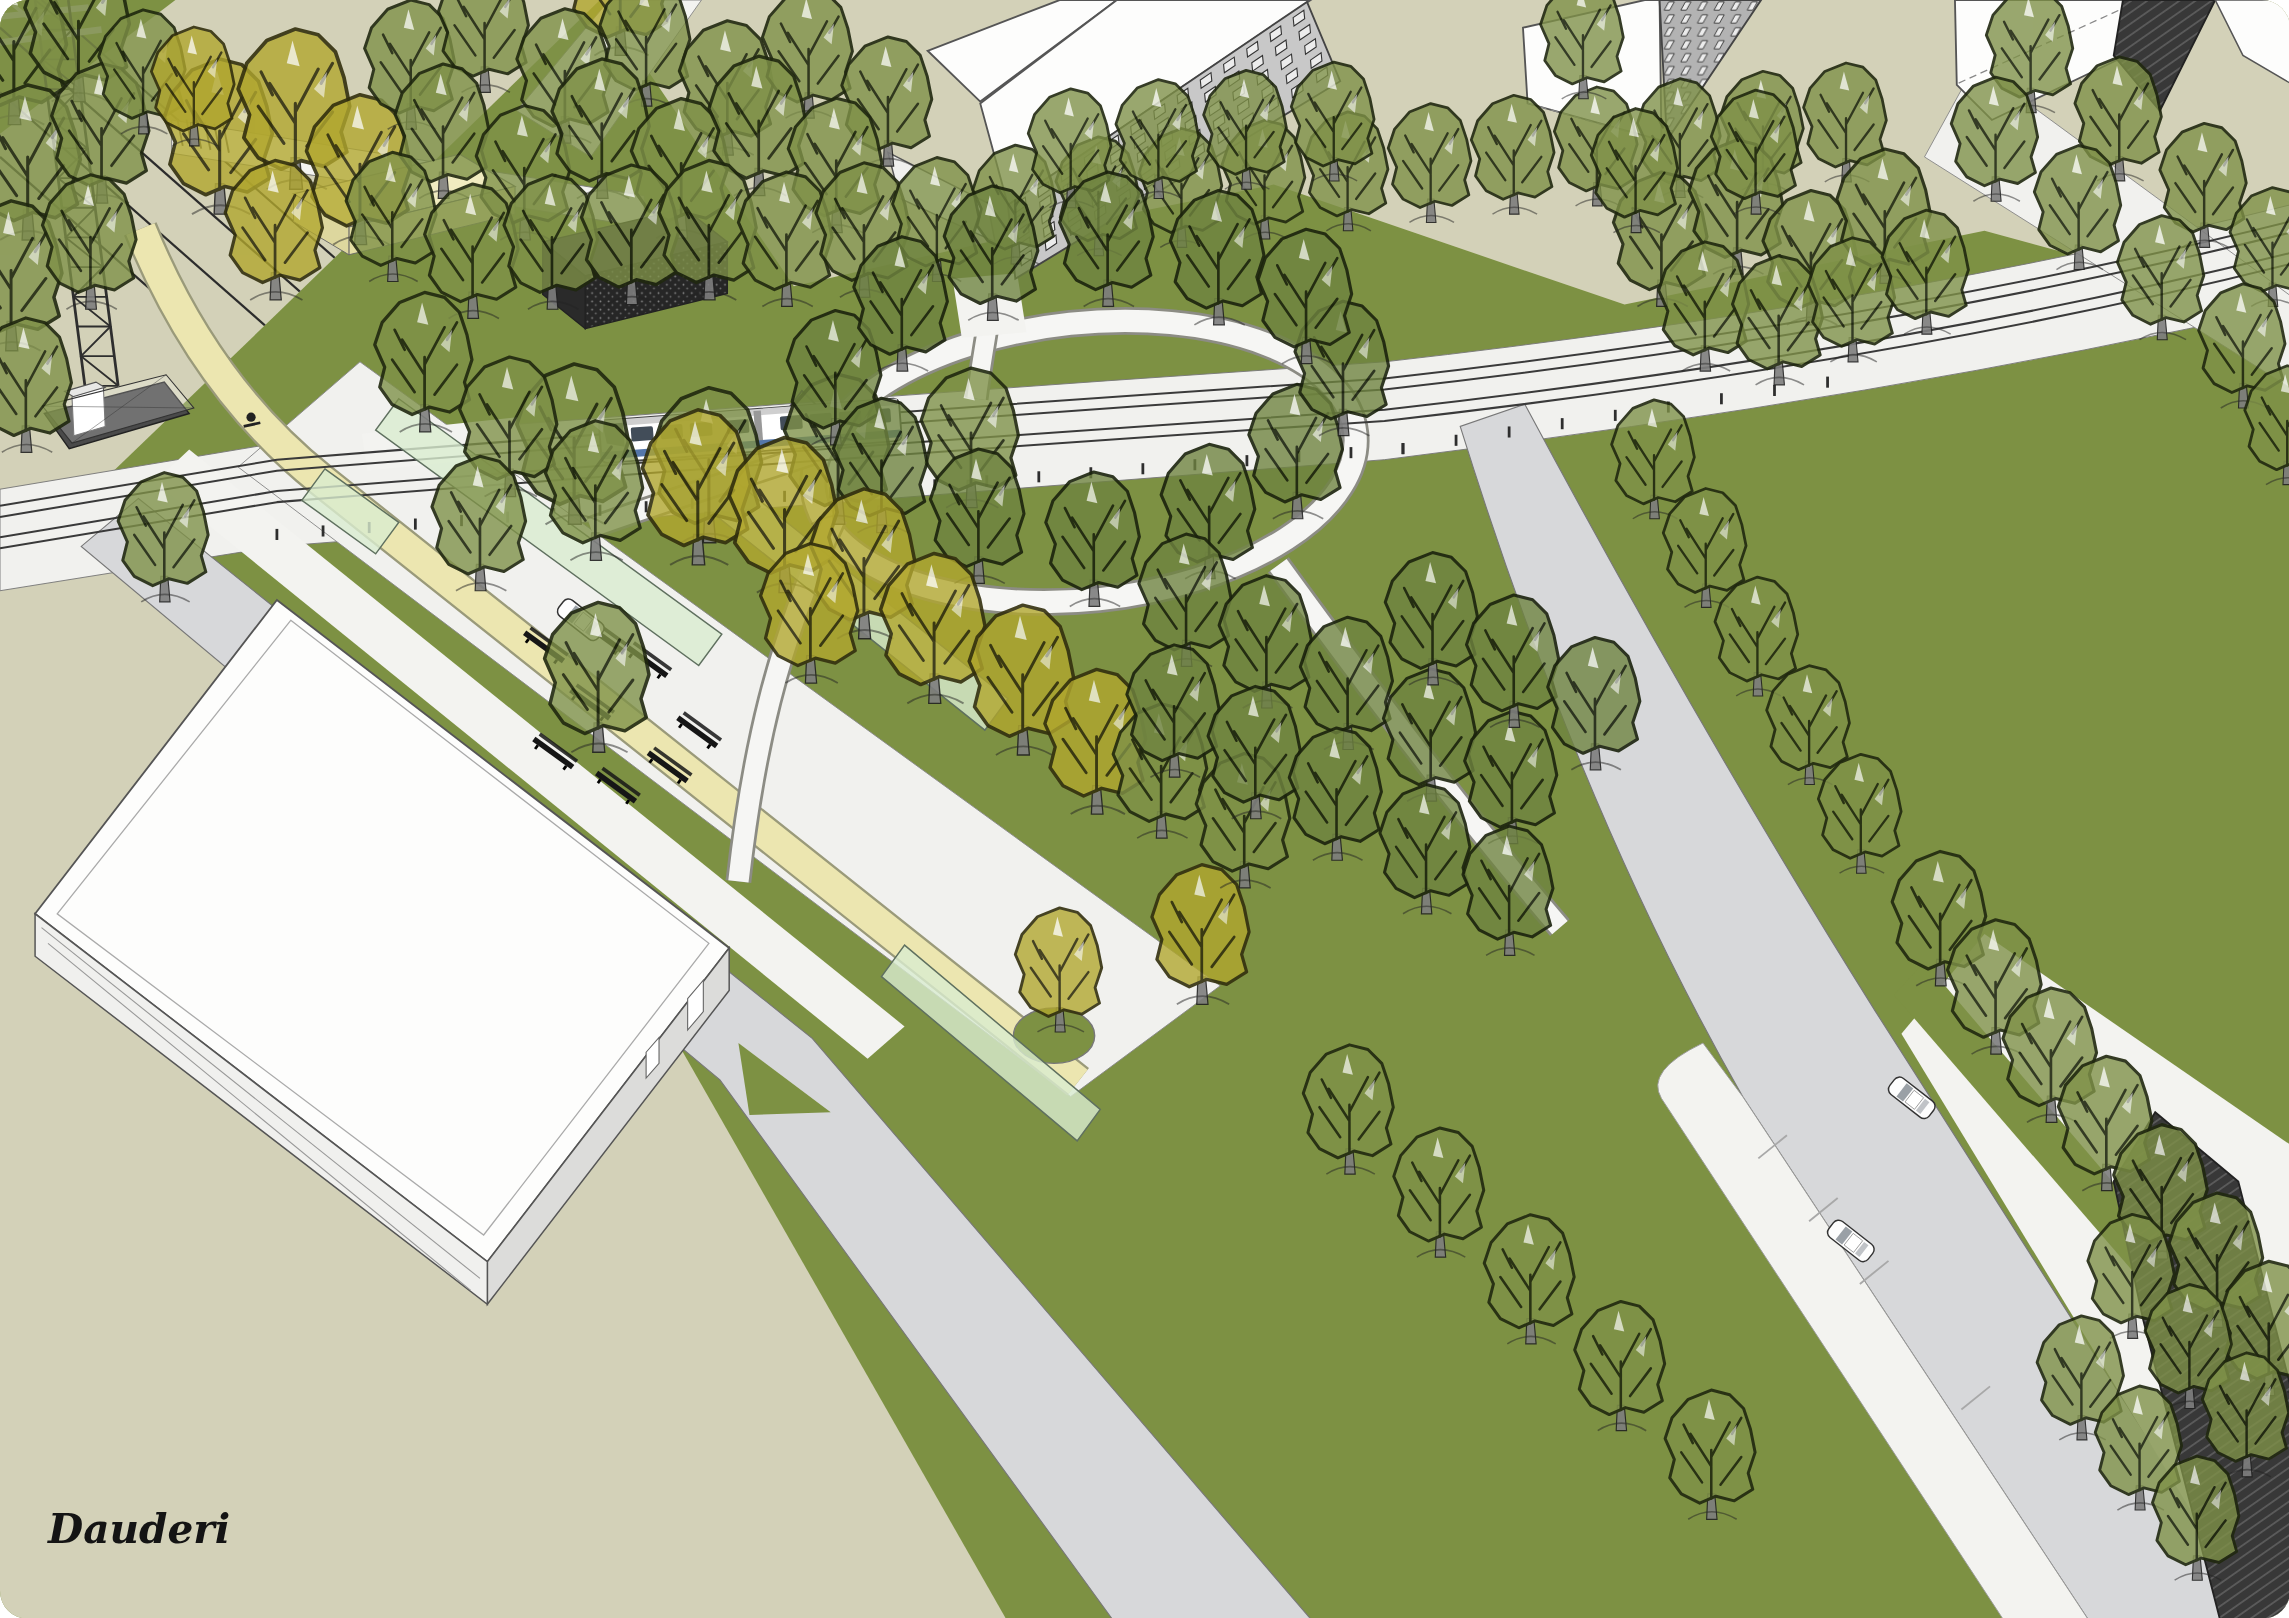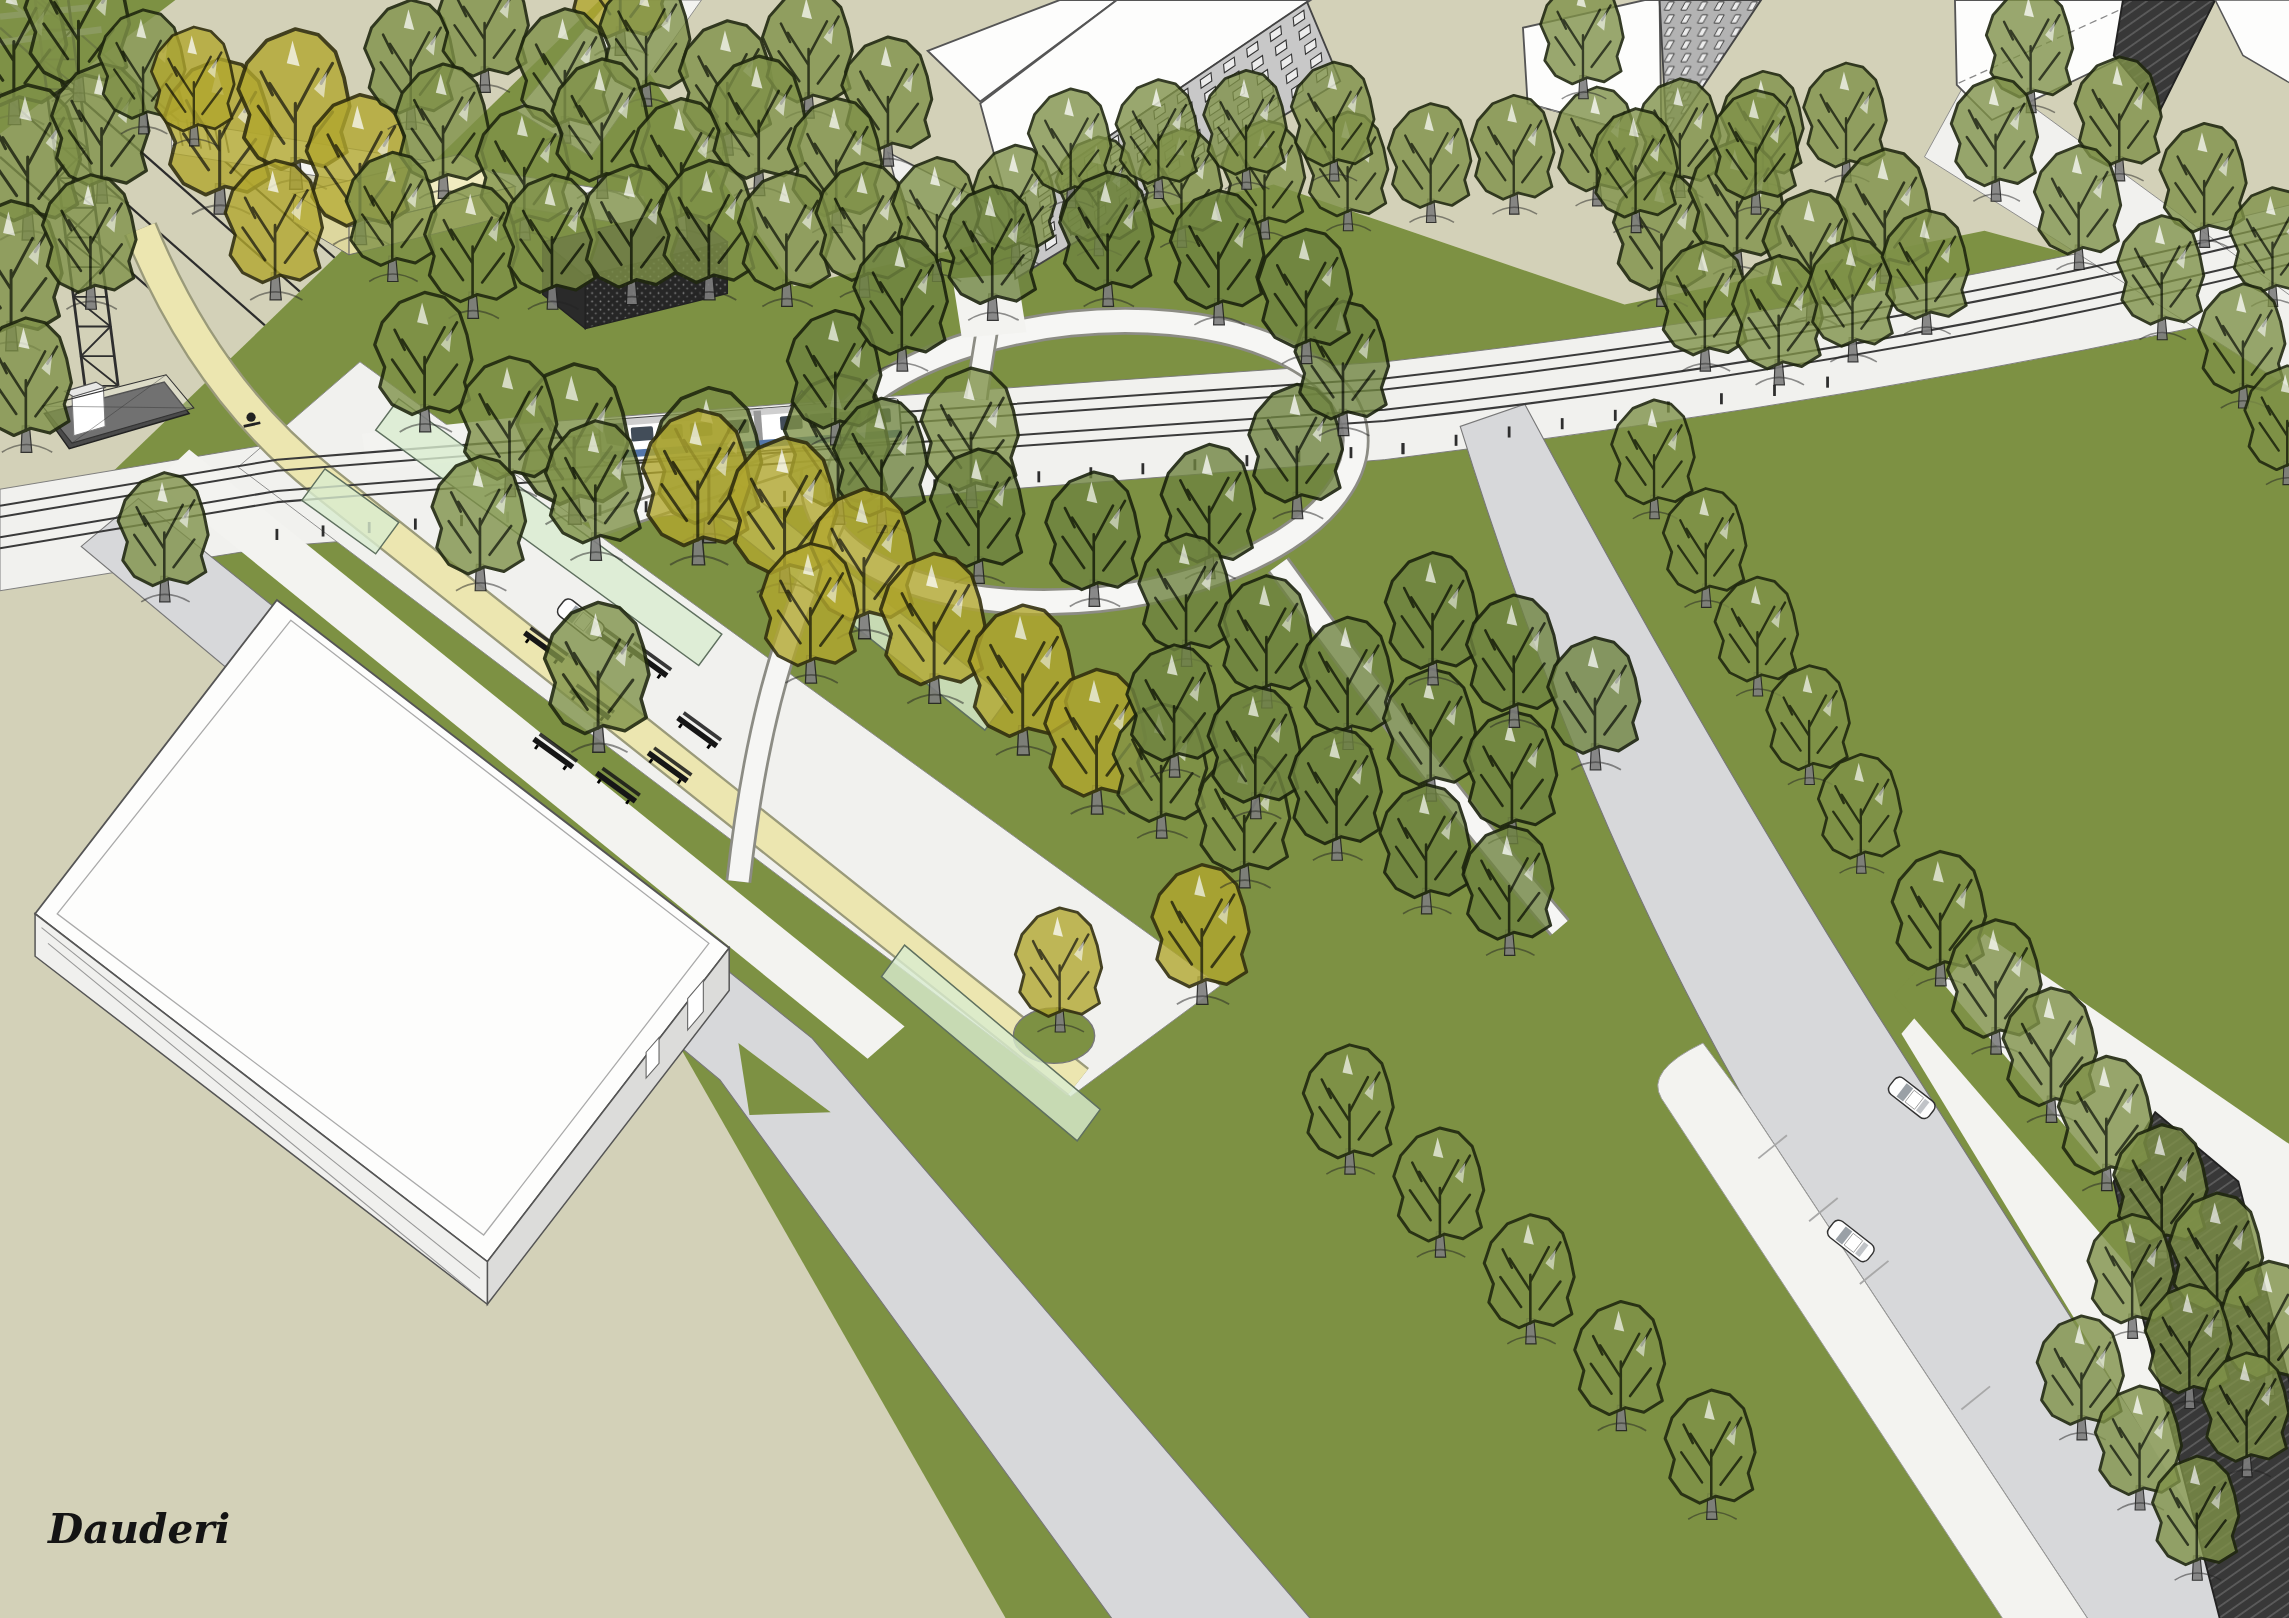--- a/index.html
+++ b/index.html
@@ -1,17 +1,17 @@
 <!DOCTYPE html>
 <html style="--ground: #d3d1b8; --grass: #7d9143; --grasslight: #8aa04e; --road: #d7d8da; --path: #f3f3f0; --corridor: #f1f1ee; --bikepath: #ece6b0; --bikeedge: #9a9a7a; --planter: #d9ecd0; --planterline: #5f705f; --facade: #c8c8c8; --facadedark: #b3b3b3; --roofwhite: #fdfdfc; --wallwhite: #f0f0ee; --winline: #333333; --tramblue: #5577aa; --tramglass: #424d59; --bench: #161616; --darkbuilding: #383838; --platform: #f1ecc0; --platformside: #e5dfa4; --shelter: #3f3f3f; --trunk: #7e7e7e; --rail: #3a3a3a; --outline: #555555;font-size:14.8px"><head>
 <meta charset="utf-8">
 <style>
   html,body{margin:0;padding:0;background:#ffffff;}
   #stage{position:relative;width:2290px;height:1619px;overflow:hidden;
-         font-family:"DejaVu Serif","Liberation Serif",serif;}
+         font-family:"DejaVu Serif","Liberation Serif",serif;border-radius:28px;}
   svg{display:block}
   .tree-use{opacity:.9}
   .tg{--crown:#7e9148;--crownline:#20280f;}
   .td{--crown:#6e8340;--crownline:#1b230d;}
   .ty{--crown:#b1a62e;--crownline:#33300e;}
   #site-label{font-family:"DejaVu Serif","Liberation Serif",serif;
               font-style:italic;font-weight:bold;font-size:44px;fill:#141414;}
 </style>
 </head>
 <body>

